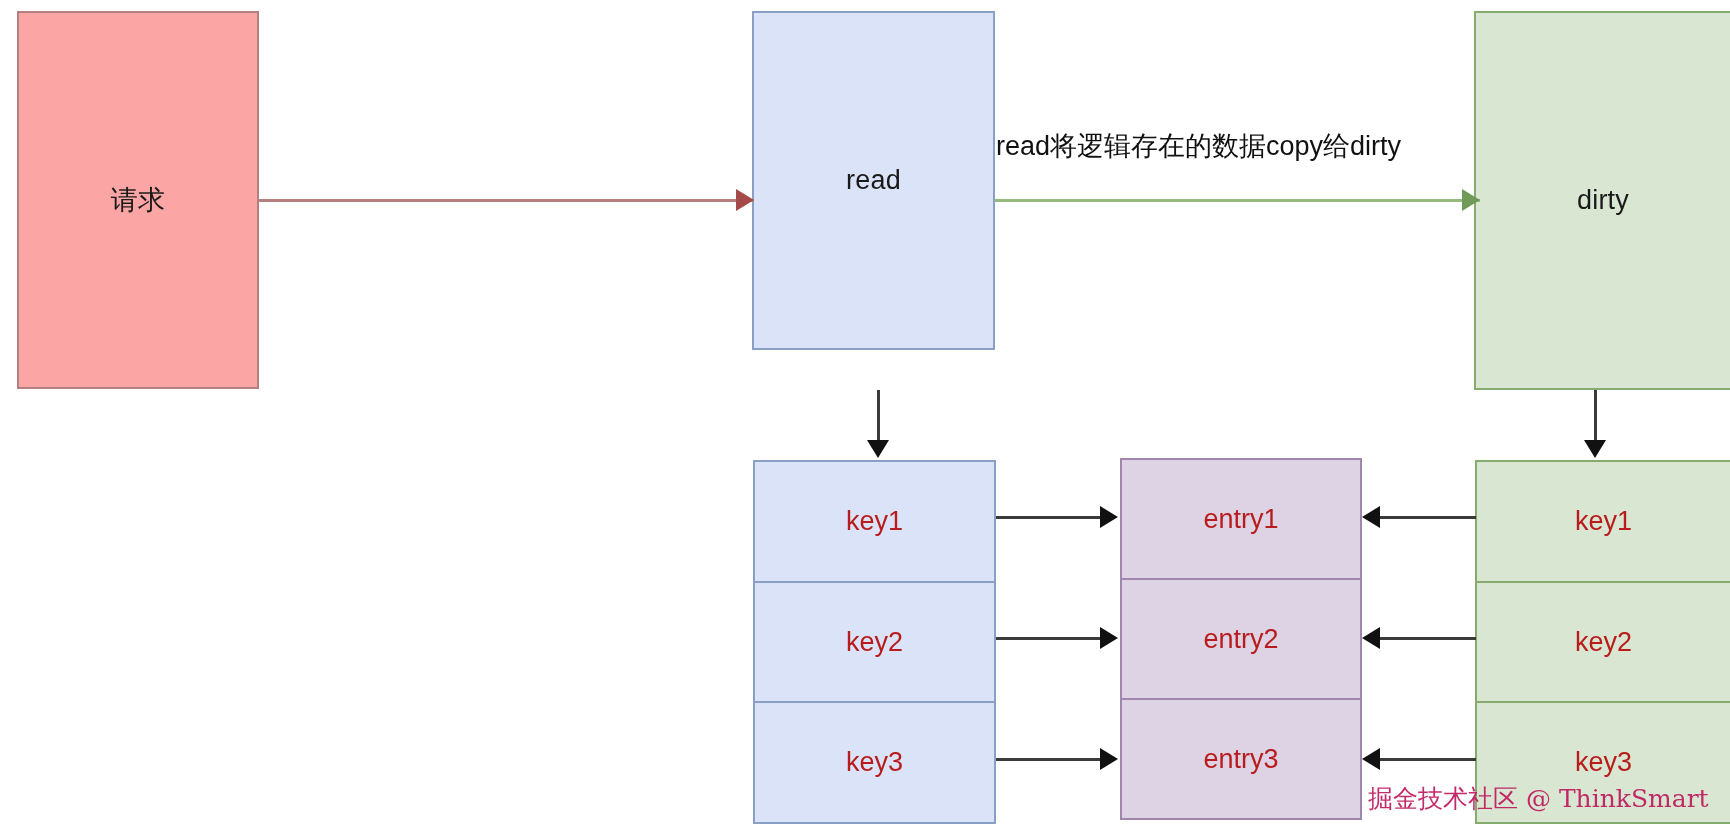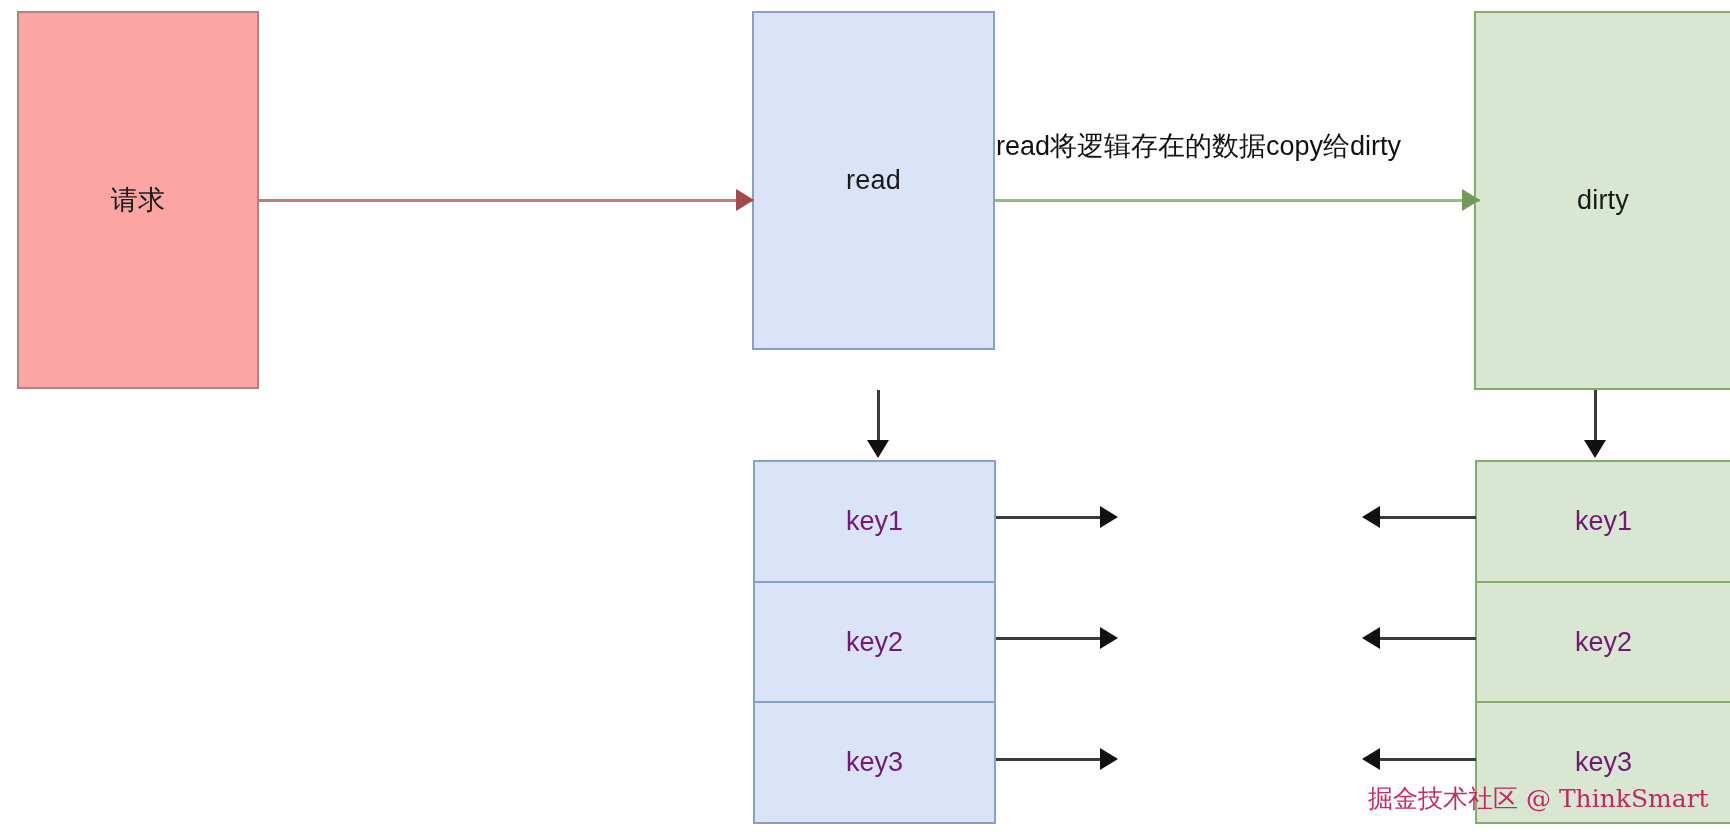--- a/index.html
+++ b/index.html
@@ -63,21 +63,21 @@
     display: flex;
     flex-direction: column;
   }
   .cell {
     box-sizing: border-box;
     flex: 1 1 0;
     display: flex;
     align-items: center;
     justify-content: center;
     font-size: 27px;
-    color: #701a75;
+    color: #b91c1c;
   }
   .table-read-keys {
     left: 753px;
     top: 460px;
     width: 243px;
     height: 364px;
     background: #dae3f7;
     border: 2px solid #8a9fc4;
   }
   .table-read-keys .cell + .cell { border-top: 2px solid #8a9fc4; }
@@ -203,20 +203,31 @@
       <span>key1</span>
     </div>
     <div class="cell">
       <span>key2</span>
     </div>
     <div class="cell">
       <span>key3</span>
     </div>
   </div>
 
+  <div class="table table-entries">
+    <div class="cell">
+      <span>entry1</span>
+    </div>
+    <div class="cell">
+      <span>entry2</span>
+    </div>
+    <div class="cell">
+      <span>entry3</span>
+    </div>
+  </div>
 
   <div class="table table-dirty-keys">
     <div class="cell">
       <span>key1</span>
     </div>
     <div class="cell">
       <span>key2</span>
     </div>
     <div class="cell">
       <span>key3</span>

